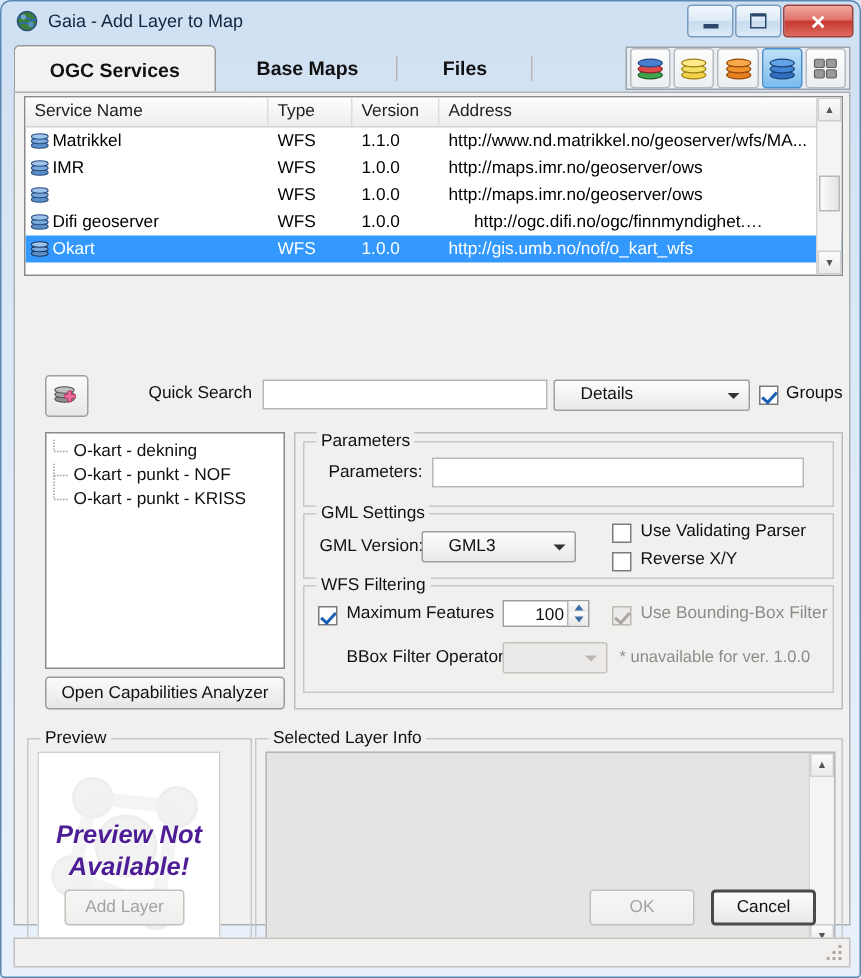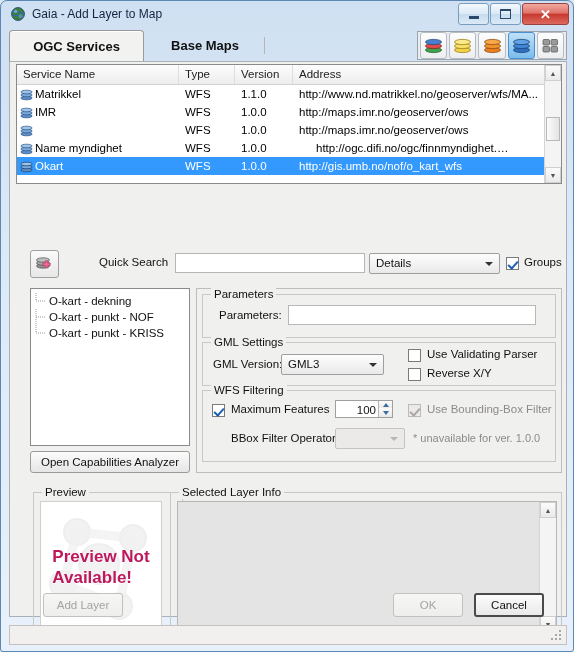--- a/index.html
+++ b/index.html
@@ -149,21 +149,21 @@
   .qs-input{
     position:absolute;left:165px;top:191px;width:190px;height:20px;
     background:#fff;border:1px solid #b5b5b5;box-sizing:border-box;
     font-family:"Liberation Sans",sans-serif;font-size:11.5px;
     padding:0 3px;color:#111;
   }
   .combo{
     position:absolute;height:21px;box-sizing:border-box;
     background:linear-gradient(to bottom,#fdfdfd,#e9e9e9);
     border:1px solid #9f9f9f;border-radius:2px;
-    font-size:11.5px;color:#111;line-height:19px;padding-left:6px;
+    font-size:11.5px;color:#111;line-height:19px;padding-left:17px;
   }
   .combo .arr{
     position:absolute;right:6px;top:8px;width:0;height:0;
     border-left:4px solid transparent;border-right:4px solid transparent;
     border-top:4px solid #333;
   }
   .combo.disabled{
     background:#eceae8;border-color:#c6c3c1;color:#b0aeac;
   }
   .combo.disabled .arr{border-top-color:#b9b6b4;}
@@ -229,32 +229,33 @@
     display:flex;align-items:center;justify-content:center;
   }
   .spin .up{top:0;border-bottom:1px solid #d8d8d8;}
   .spin .dn{bottom:0;}
   .tri{width:0;height:0;border-left:3px solid transparent;border-right:3px solid transparent;}
   .tri.u{border-bottom:4px solid #3a6ea5;}
   .tri.d{border-top:4px solid #3a6ea5;}
   .note{position:absolute;font-size:11px;color:#8d8b89;}
 
   
-  #gb-preview{left:23px;top:430px;width:150px;height:148px;}
+  #gb-preview{left:8px;top:430px;width:150px;height:148px;}
   #gb-info{left:160px;top:430px;width:392px;height:148px;}
   .preview-img{
     position:absolute;left:6px;top:8px;width:122px;height:132px;
     background:#fff;border:1px solid #cfcfcf;box-sizing:border-box;
     display:flex;align-items:center;justify-content:center;
     overflow:hidden;
   }
   .preview-txt{
-    position:relative;z-index:2;
-    font-size:17px;font-weight:bold;color:#be185d;line-height:1.25;
+    position:relative;z-index:2;text-align:center;
+    font-size:17px;font-weight:bold;color:#4c1d95;line-height:1.25;
     text-shadow:0 1px 0 #fff;
+    font-style:italic;
   }
   .infobox{
     position:absolute;left:6px;top:8px;width:380px;height:132px;
     background:#e4e4e4;border:1px solid #b6b6b6;box-sizing:border-box;
     overflow:hidden;
   }
 
   
   .btn{
     position:absolute;height:24px;box-sizing:border-box;
@@ -311,20 +312,24 @@
     </div>
   </div>
 
   <div class="tabstrip">
     <div class="tab" style="left:136px;width:120px;">
       <span>Base Maps</span>
       <span class="sep"></span>
     </div>
     <div class="tab sel" style="left:0;width:135px;">
       <span>OGC Services</span>
+    </div>
+    <div class="tab" style="left:256px;width:90px;">
+      <span>Files</span>
+      <span class="sep"></span>
     </div>
 
     <div class="toolbtns">
       <div class="tbtn">
         <svg width="19" height="17" viewBox="0 0 19 17">
           <ellipse cx="9.5" cy="13" rx="8" ry="2.6" fill="#3fa34d" stroke="#1d5f29" stroke-width=".8"></ellipse>
           <ellipse cx="9.5" cy="9" rx="8" ry="2.6" fill="#e04a4a" stroke="#8c2222" stroke-width=".8"></ellipse>
           <ellipse cx="9.5" cy="5" rx="8" ry="2.6" fill="#4a7fd0" stroke="#234a87" stroke-width=".8"></ellipse>
         </svg>
       </div>
@@ -414,21 +419,21 @@
       </div>
 
       <div class="lrow" style="top:74px;">
         <span class="stackicon">
           <svg width="13" height="12" viewBox="0 0 13 12">
               <ellipse cx="6.5" cy="9" rx="5.6" ry="1.8" fill="#5b8fc9" stroke="#2b4f80" stroke-width=".7"></ellipse>
               <ellipse cx="6.5" cy="6" rx="5.6" ry="1.8" fill="#7aa9dd" stroke="#2b4f80" stroke-width=".7"></ellipse>
               <ellipse cx="6.5" cy="3" rx="5.6" ry="1.8" fill="#9dc4ea" stroke="#2b4f80" stroke-width=".7"></ellipse>
             </svg>
         </span>
-        <span class="cell" style="left:18px;width:144px;">Name myndighet</span>
+        <span class="cell" style="left:18px;width:144px;">Difi geoserver</span>
         <span class="cell" style="left:168px;width:50px;">WFS</span>
         <span class="cell" style="left:224px;width:54px;">1.0.0</span>
         <span class="cell" style="left:282px;width:198px;padding-left:17px;">http://ogc.difi.no/ogc/finnmyndighet.php</span>
       </div>
 
       <div class="lrow sel" style="top:92px;">
         <span class="stackicon">
           <svg width="13" height="12" viewBox="0 0 13 12">
               <ellipse cx="6.5" cy="9" rx="5.6" ry="1.8" fill="#5b8fc9" stroke="#1b3a60" stroke-width=".7"></ellipse>
               <ellipse cx="6.5" cy="6" rx="5.6" ry="1.8" fill="#7aa9dd" stroke="#1b3a60" stroke-width=".7"></ellipse>

